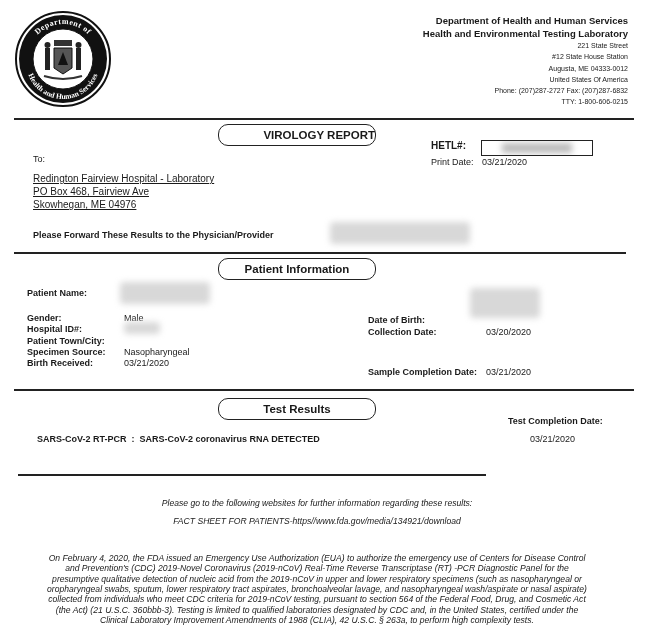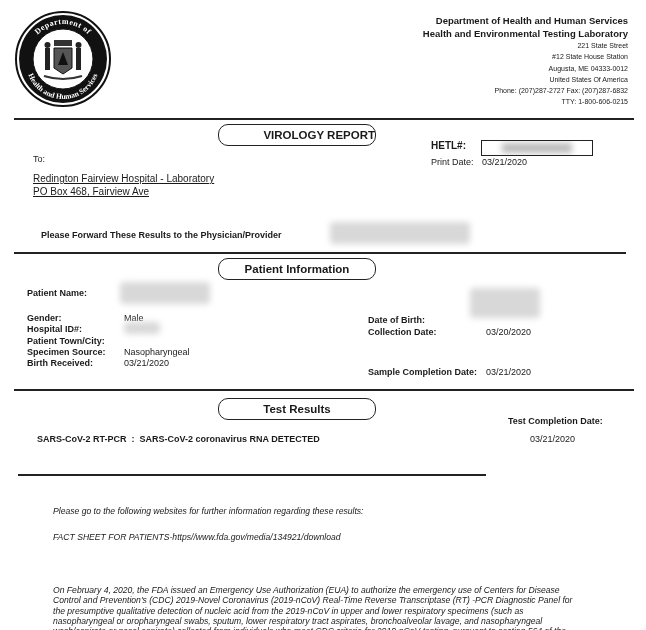--- a/index.html
+++ b/index.html
@@ -12,21 +12,21 @@
     .org .small { font-size:7px; line-height:11.3px; }
     .rule { position:absolute; left:14px; height:2px; background:#222; }
     .pill { position:absolute; border:1.5px solid #222; border-radius:10px; text-align:center; font-weight:bold; font-size:11.5px; line-height:20px; height:20px; }
     .t10 { font-size:10px; }
     .t9 { font-size:9px; }
     .b { font-weight:bold; }
     .blur { position:absolute; background:#d8d8d8; filter:blur(3px); border-radius:4px; }
     .hetl-box { position:absolute; left:481px; top:140px; width:110px; height:14px; border:1px solid #222; background:#fff; overflow:hidden; }
     .hetl-box .inner { position:absolute; left:20px; top:2px; width:70px; height:10px; background:#bbb; filter:blur(3px); }
     .notes { left:37px; top:490px; width:560px; font-style:italic; font-size:8.6px; line-height:10.4px; }
-    .notes p { margin:16px; }
+    .notes p { margin:8px;text-align:center; }
     .notes .gap { height:10px; }
   </style>
 </head>
 <body>
 
 <div class="abs seal">
   <svg width="98" height="98" viewBox="0 0 98 98">
     <circle cx="49" cy="49" r="47" fill="#fff" stroke="#111" stroke-width="2"></circle>
     <circle cx="49" cy="49" r="44" fill="#111"></circle>
     <circle cx="49" cy="49" r="30" fill="#fff" stroke="#111" stroke-width="1"></circle>
@@ -69,22 +69,23 @@
 <div class="hetl-box">
     <div class="inner"></div>
   </div>
 <div class="abs t9" style="left:431px; top:157px;">Print Date:</div>
 <div class="abs t9" style="left:482px; top:157px;">03/21/2020</div>
 
 <div class="abs t9" style="left:33px; top:154px;">To:</div>
 <div class="abs" style="left:33px; top:172px; font-size:10px; line-height:13px;text-decoration:underline;">
   <div>Redington Fairview Hospital - Laboratory</div>
   <div>PO Box 468, Fairview Ave</div>
+  <div>Skowhegan, ME 04976</div>
 </div>
-<div class="abs t9 b" style="left:33px; top:230px;margin-left:8px;">Please Forward These Results to the Physician/Provider</div>
+<div class="abs t9 b" style="left:33px; top:230px;">Please Forward These Results to the Physician/Provider</div>
 <div class="blur" style="left:330px; top:222px; width:140px; height:22px;"></div>
 
 <div class="rule" style="top:252px; width:612px;"></div>
 
 <div class="pill" style="left:218px; top:258px; width:156px;">Patient Information</div>
 
 <div class="abs t9 b" style="left:27px; top:288px;">Patient Name:</div>
 <div class="blur" style="left:120px; top:282px; width:90px; height:22px;"></div>
 
 <div class="abs t9 b" style="left:27px; top:313px; line-height:11.3px;">

